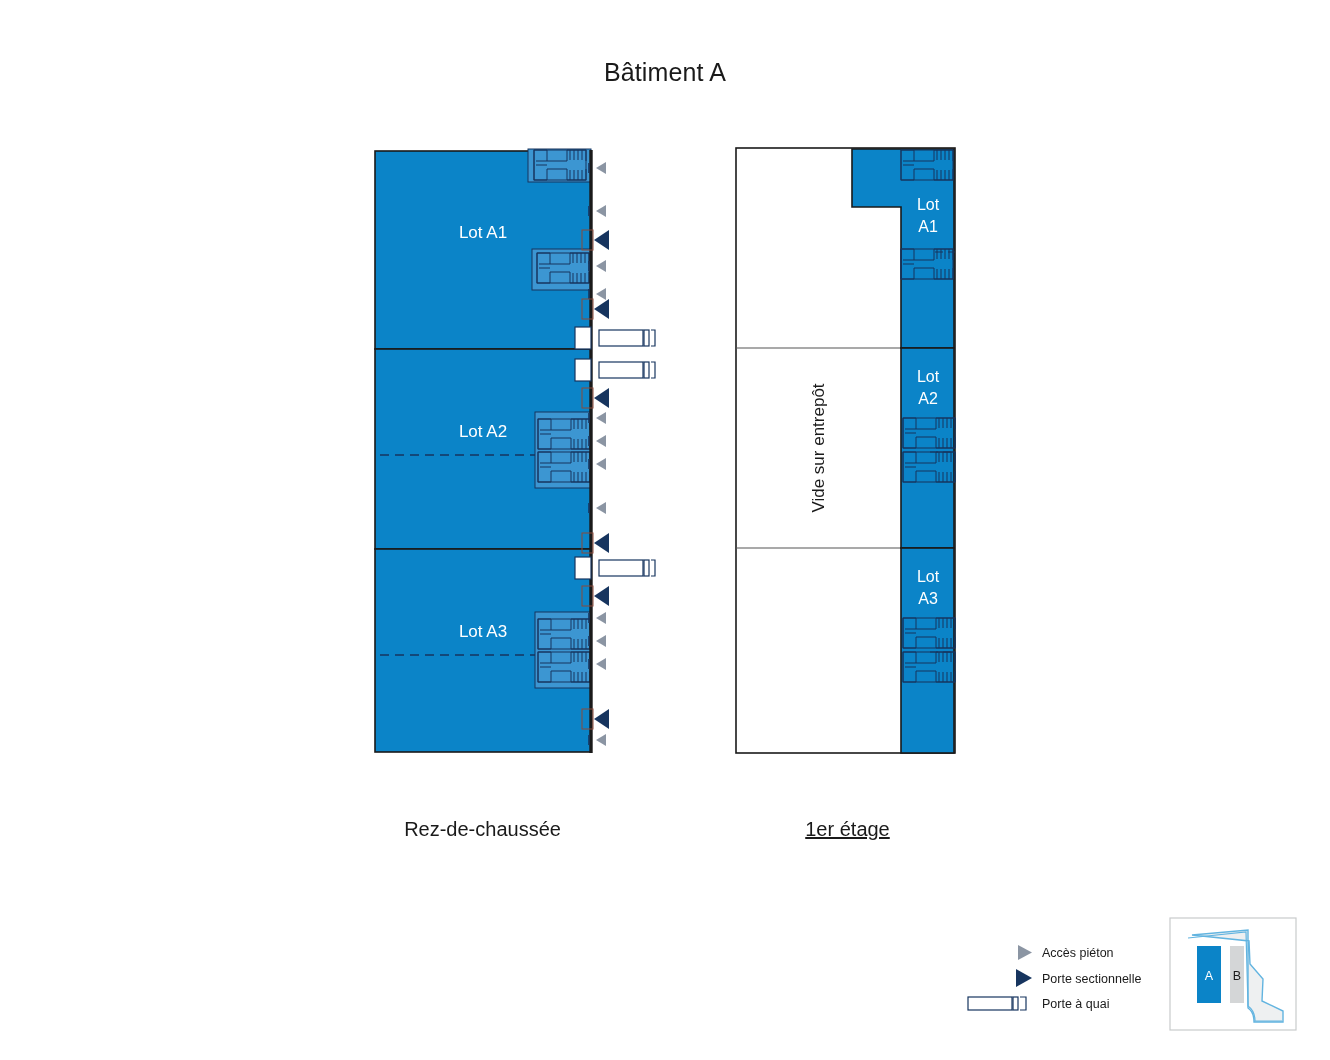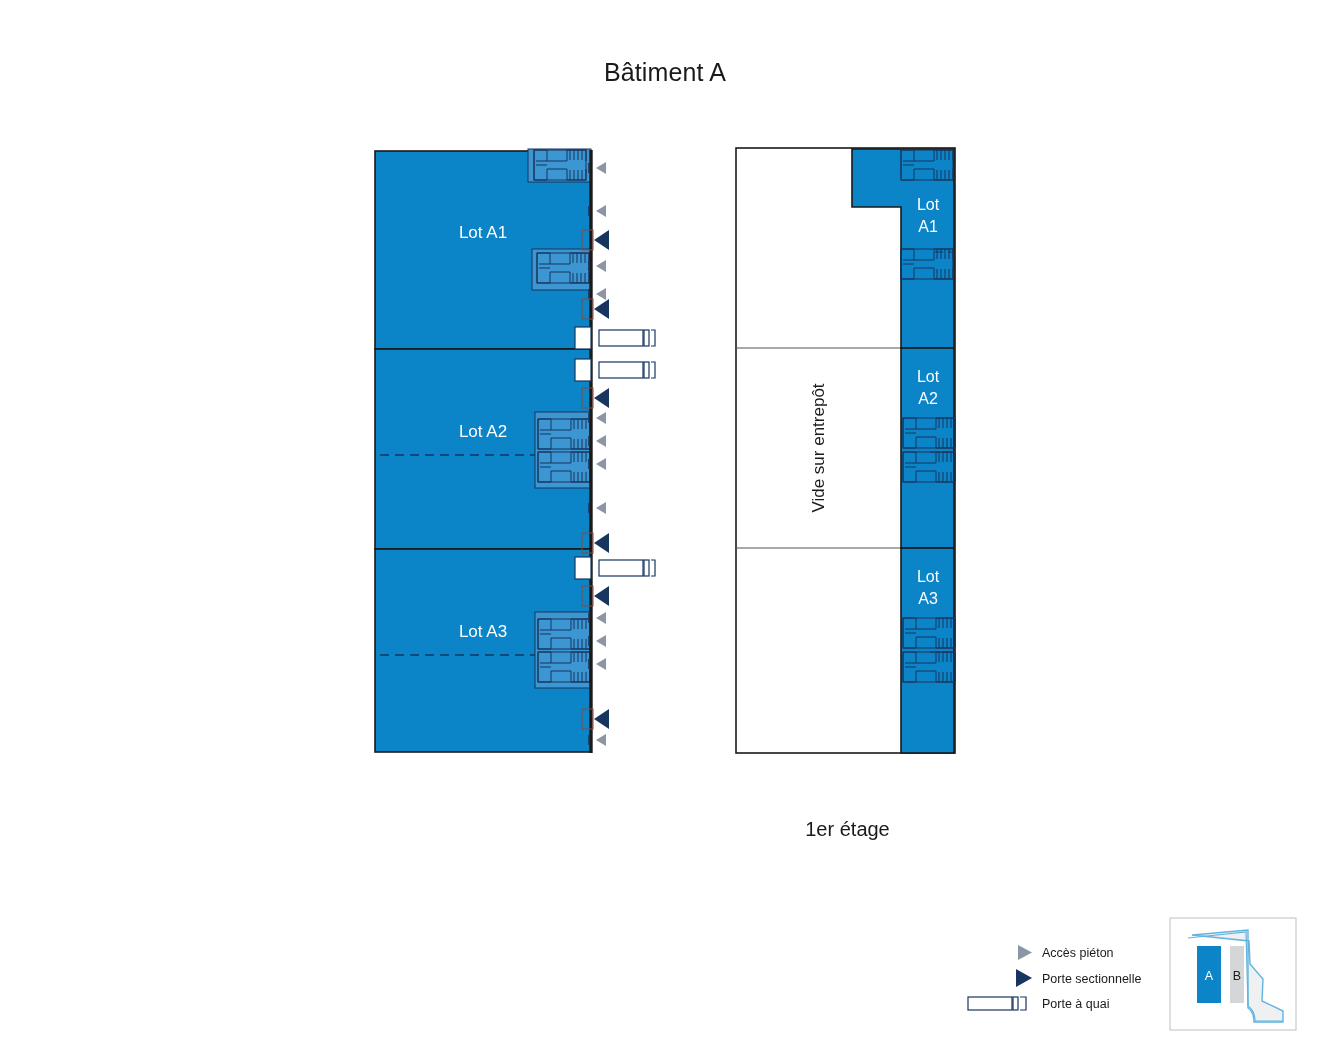--- a/index.html
+++ b/index.html
@@ -30,21 +30,21 @@
     color: #1a1a1a;
     letter-spacing: 0.1px;
   }
   .floor-caption {
     position: absolute;
     font-size: 20px;
     color: #1a1a1a;
     text-align: center;
   }
   #caption-ground { left: 300px; top: 818px; width: 365px; }
-  #caption-first  { left: 680px; top: 818px; width: 335px; }
+  #caption-first  { left: 680px; top: 818px; width: 335px; text-decoration: underline; }
 
   .svg-layer {
     position: absolute;
     left: 0;
     top: 0;
   }
   .legend-row-label {
     font-size: 12.5px;
     fill: #1a1a1a;
   }
@@ -296,14 +296,15 @@
         <rect x="1197" y="946" width="24" height="57" fill="#0b84c8"></rect>
         <text x="1209" y="980" text-anchor="middle" font-family="Liberation Sans, sans-serif" font-size="12.5" fill="#ffffff">A</text>
       </g>
       <g>
         <rect x="1230" y="946" width="14" height="57" fill="#d4d6d7"></rect>
         <text x="1237" y="980" text-anchor="middle" font-family="Liberation Sans, sans-serif" font-size="12.5" fill="#1a1a1a">B</text>
       </g>
     </g>
   </svg>
 
+  <div class="floor-caption" id="caption-ground">Rez-de-chaussée</div>
   <div class="floor-caption" id="caption-first">1er étage</div>
 </div>
 
 </body></html>

